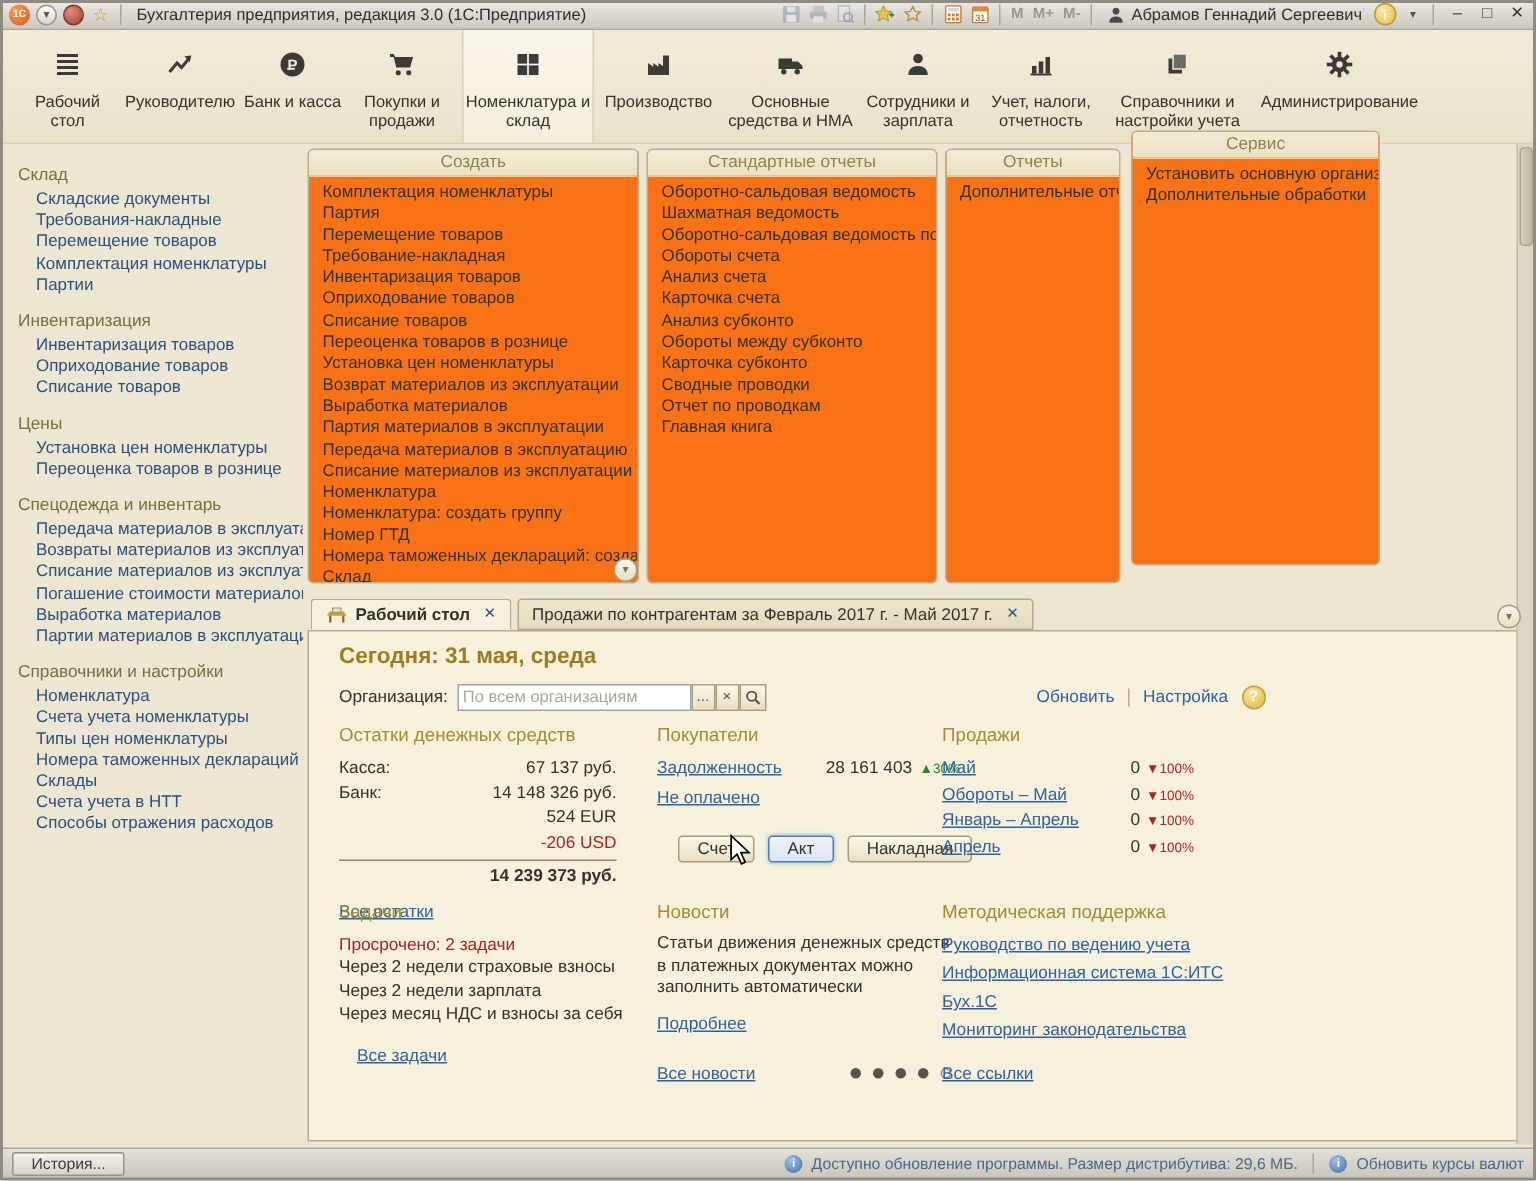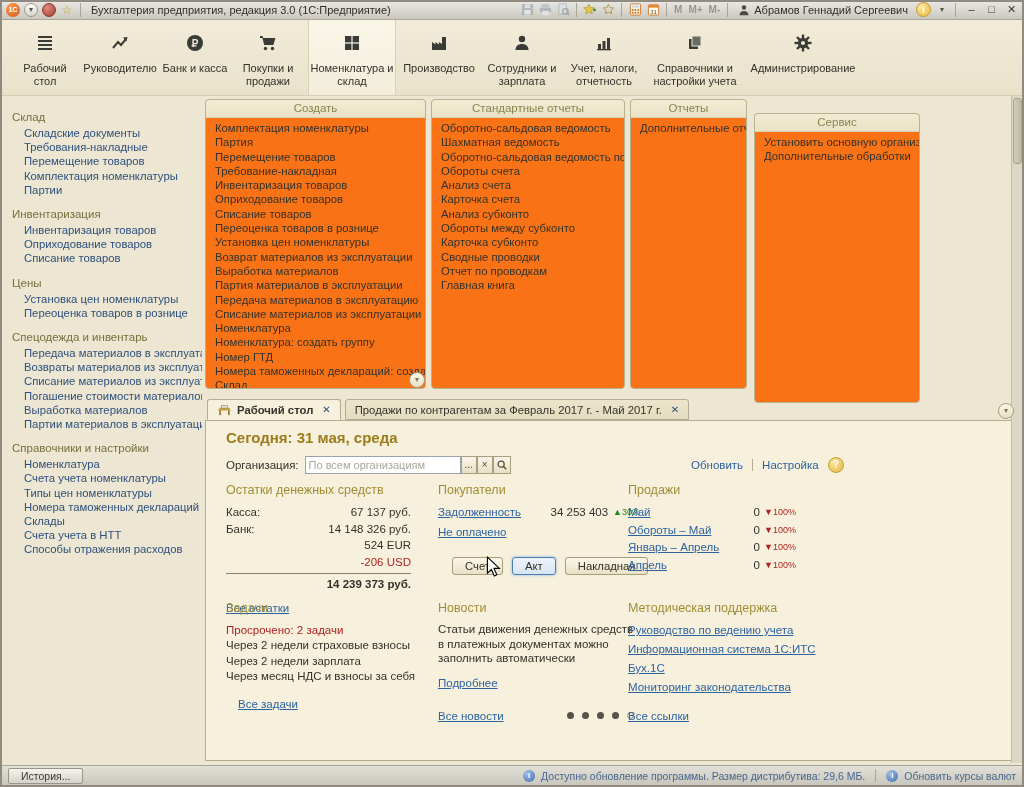--- a/index.html
+++ b/index.html
@@ -256,20 +256,31 @@
     <span>Номенклатура и склад</span>
   </div>
   <div class="rsec" style="width:86px">
     <span class="ric">
         <svg class="ic" width="20" height="20" viewBox="0 0 20 20" fill="#3a3a36">
           <path d="M3 17V9l3.5 2.5V9L10 11.5V9l3 2V4h4v13z"></path>
         </svg>
       </span>
     <span>Производство</span>
   </div>
+  <div class="rsec" style="width:90px">
+    <span class="ric">
+        <svg class="ic" width="20" height="20" viewBox="0 0 20 20" fill="#3a3a36">
+          <rect x="2" y="6" width="9" height="7"></rect>
+          <path d="M11 8h4l3 3v2h-7z"></path>
+          <circle cx="5.5" cy="14.8" r="1.8"></circle>
+          <circle cx="14.5" cy="14.8" r="1.8"></circle>
+        </svg>
+      </span>
+    <span>Основные средства и НМА</span>
+  </div>
   <div class="rsec" style="width:80px">
     <span class="ric">
         <svg class="ic" width="20" height="20" viewBox="0 0 20 20" fill="#3a3a36">
           <circle cx="10" cy="6" r="3.2"></circle>
           <path d="M3.5 17c0-4 2.9-6 6.5-6s6.5 2 6.5 6z"></path>
         </svg>
       </span>
     <span>Сотрудники и зарплата</span>
   </div>
   <div class="rsec" style="width:84px">
@@ -410,21 +421,21 @@
     </div>
 </div>
 
 <div class="panel" style="left:630px;top:99px;width:117px;height:290px;">
   <div class="panel-header">Отчеты</div>
   <div class="panel-body">
       <div class="panel-item">Дополнительные отчеты</div>
     </div>
 </div>
 
-<div class="panel" style="left:754px;top:113px;width:166px;height:290px;">
+<div class="panel" style="left:754px;top:87px;width:166px;height:290px;">
   <div class="panel-header">Сервис</div>
   <div class="panel-body">
       <div class="panel-item">Установить основную организацию</div>
       <div class="panel-item">Дополнительные обработки</div>
     </div>
 </div>
 
 <div class="tabbar">
   <div class="tab active">
     <svg class="ic" width="15" height="13" viewBox="0 0 16 14" style="margin-right:5px;">
@@ -491,21 +502,21 @@
     </div>
     <div class="cash-sep"></div>
     <div class="cash-total">14 239 373 руб.</div>
     <div class="cash-link"><span class="lnk">Все остатки</span></div>
   </div>
 
   <div class="col" style="left:232px;top:62px;width:210px;">
     <div class="sec-title">Покупатели</div>
     <div class="buy-row">
       <span class="lnk">Задолженность</span>
-      <span class="buy-val">34 253 403</span>
+      <span class="buy-val">28 161 403</span>
       <span class="chg-up">▲30%</span>
     </div>
     <div class="buy-row">
         <span class="lnk">Не оплачено</span>
       </div>
     <div class="btn-row">
       <span class="btn1c">Счет</span>
       <span class="btn1c focused">Акт</span>
       <span class="btn1c">Накладная</span>
     </div>

